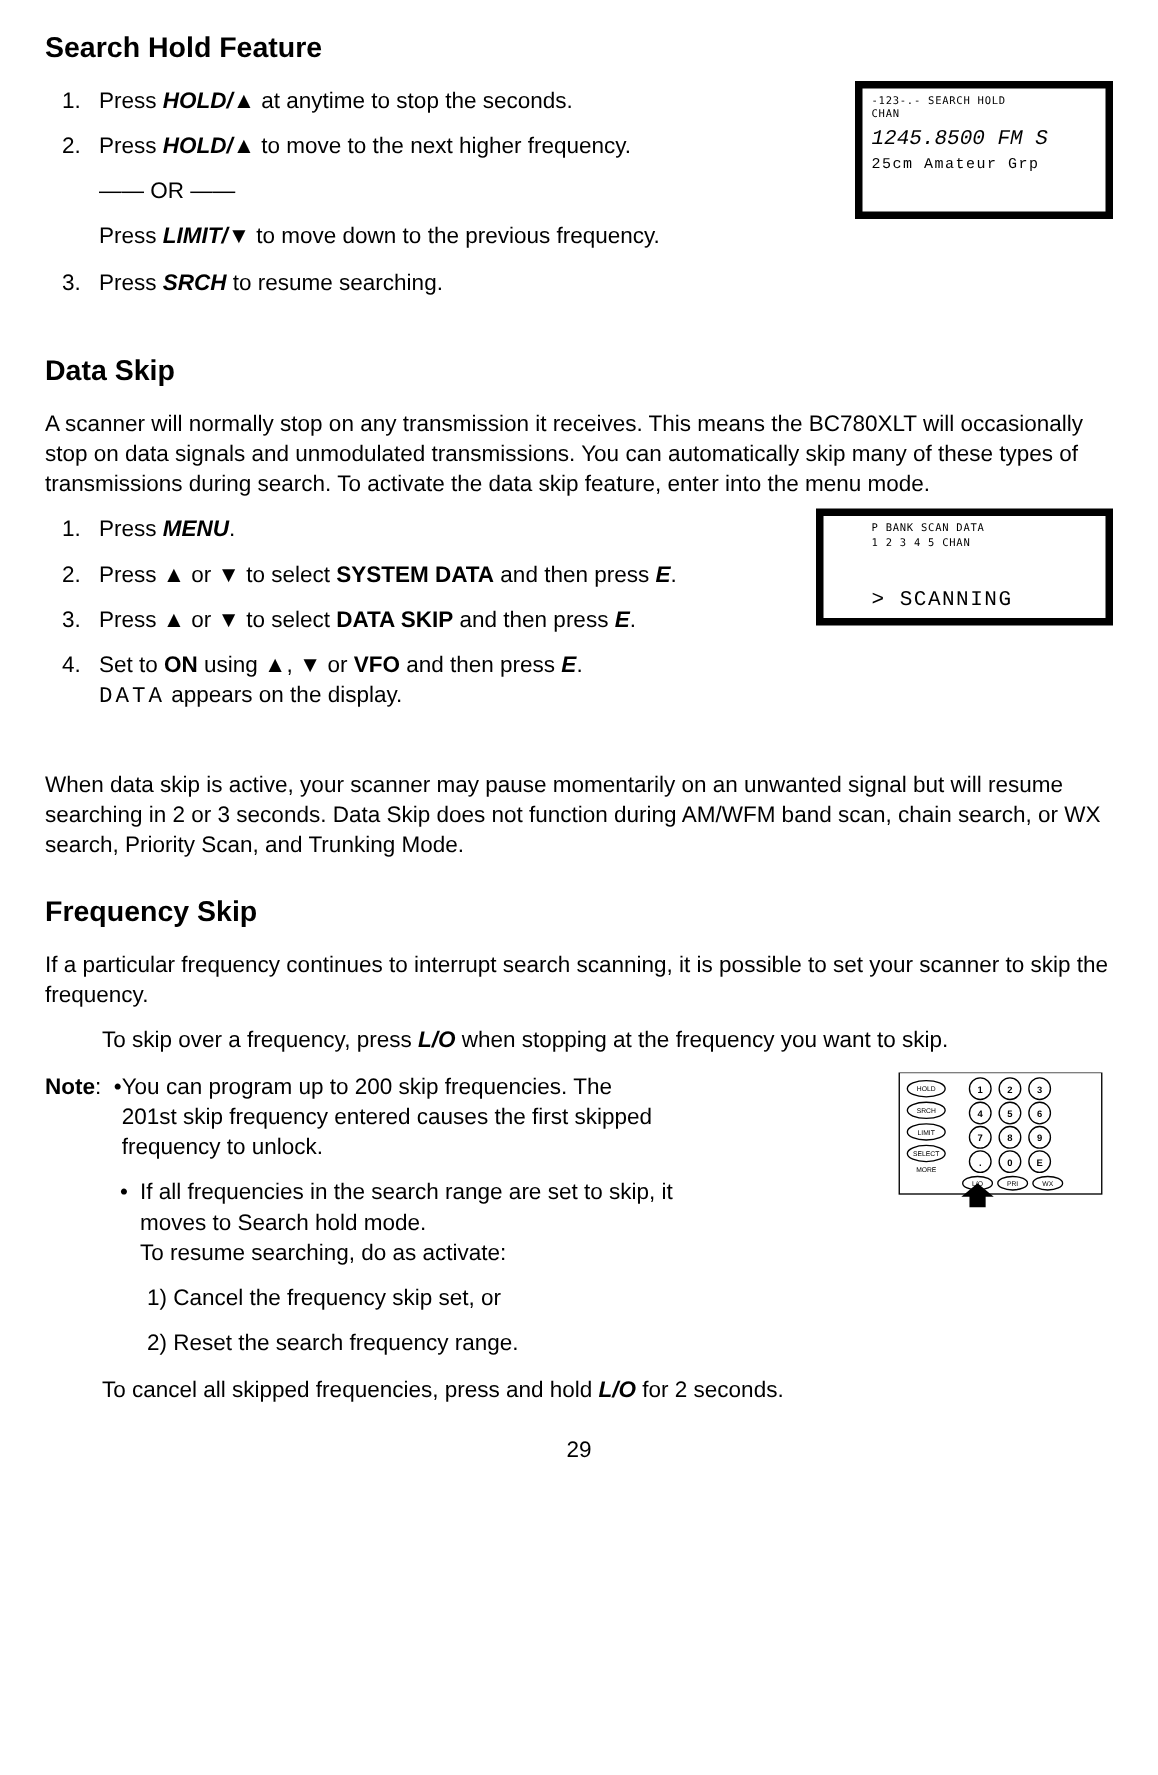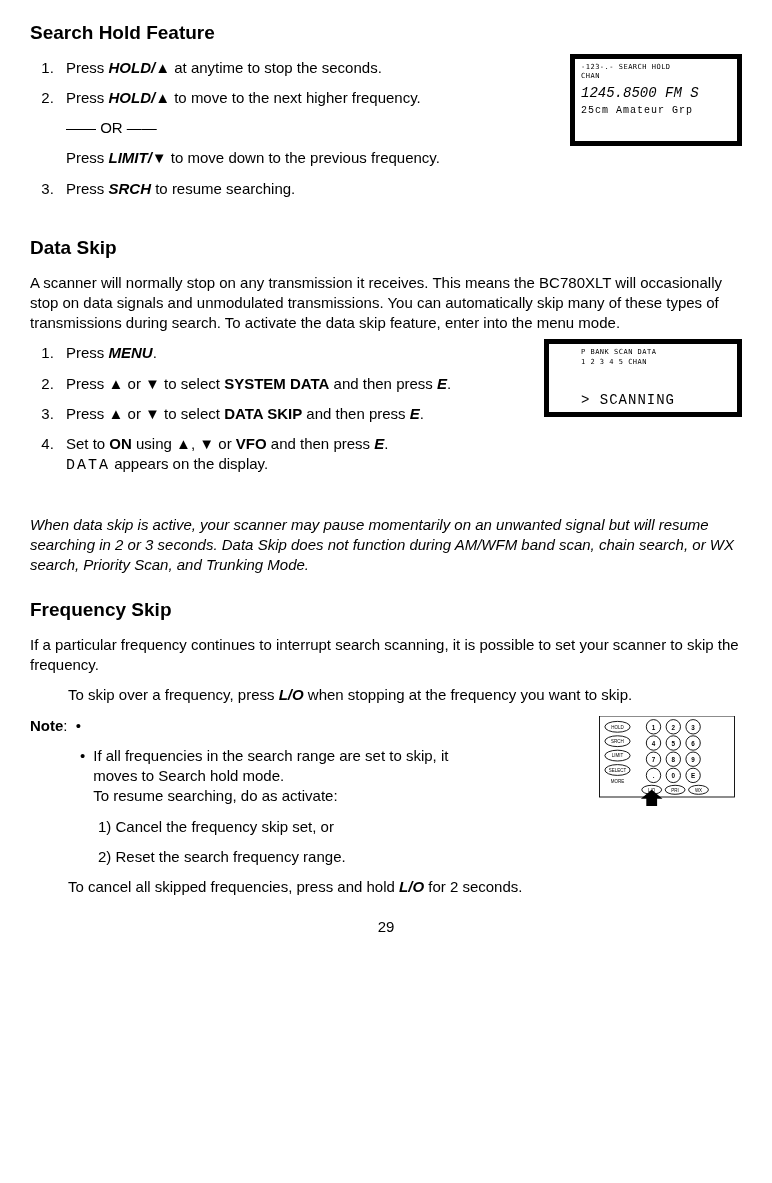--- a/index.html
+++ b/index.html
@@ -136,21 +136,21 @@
   </li>
   <li>
     <span>Set to </span><span class="bold">ON</span><span> using </span><span class="tri">▲</span><span>, </span><span class="tri">▼</span><span> or </span><span class="bold">VFO</span><span> and then press </span><span class="bi">E</span><span>.</span>
     <br>
     <span class="lcd">DATA</span><span> appears on the display.</span>
   </li>
 </ol>
 
 <div class="clear"></div>
 
-<p style="margin-top:24px;font-style:italic;">When data skip is active, your scanner may pause momentarily on an unwanted signal but will resume searching in 2 or 3 seconds. Data Skip does not function during AM/WFM band scan, chain search, or WX search, Priority Scan, and Trunking Mode.</p>
+<p style="margin-top:24px;">When data skip is active, your scanner may pause momentarily on an unwanted signal but will resume searching in 2 or 3 seconds. Data Skip does not function during AM/WFM band scan, chain search, or WX search, Priority Scan, and Trunking Mode.</p>
 
 <h2 class="section">Frequency Skip</h2>
 
 <p>If a particular frequency continues to interrupt search scanning, it is possible to set your scanner to skip the frequency.</p>
 
 <p class="indent" style="max-width:580px;">
   <span>To skip over a frequency, press </span><span class="bi">L/O</span><span> when stopping at the frequency you want to skip.</span>
 </p>
 
 <svg class="keypad-fig" viewBox="0 0 150 100">
@@ -202,20 +202,21 @@
       <text x="84" y="84">PRI</text>
     <ellipse cx="110" cy="82" rx="11" ry="5" fill="#fff" stroke="#000"></ellipse>
       <text x="110" y="84">WX</text>
   </g>
 
   <polygon points="52,100 64,100 64,92 70,92 58,82 46,92 52,92" fill="#000"></polygon>
 </svg>
 
 <div class="note-bullet-row">
   <span class="note-label"><span class="bold">Note</span>:&nbsp;&nbsp;•</span>
+  <span style="max-width:360px; display:inline-block;">You can program up to 200 skip frequencies. The 201st skip frequency entered causes the first skipped frequency to unlock.</span>
 </div>
 
 <div class="bullet-row">
   <span class="bullet-dot">•</span>
   <span style="max-width:380px; display:inline-block;">
     <span>If all frequencies in the search range are set to skip, it moves to Search hold mode.</span><br>
     <span>To resume searching, do as activate:</span>
   </span>
 </div>
 

